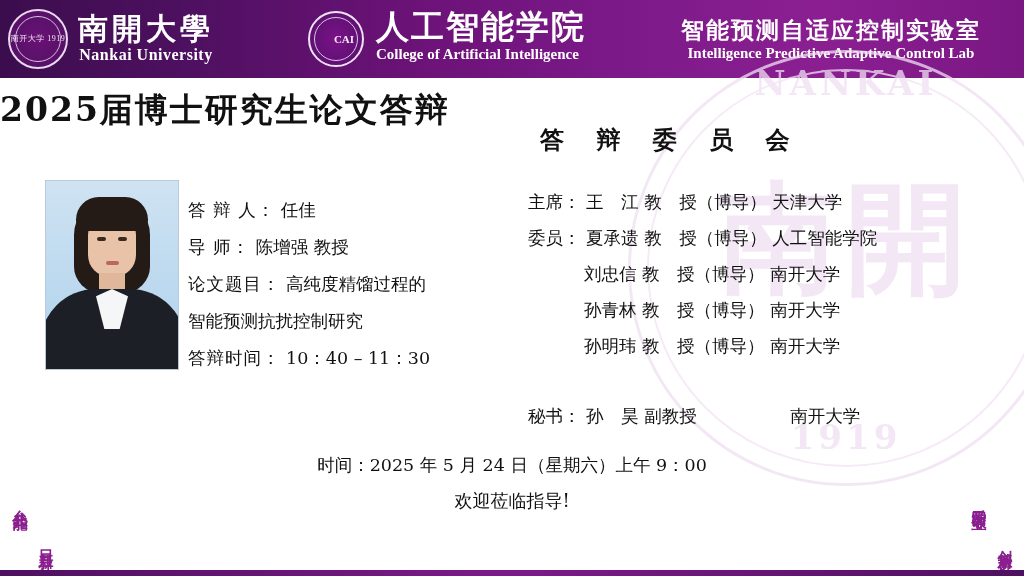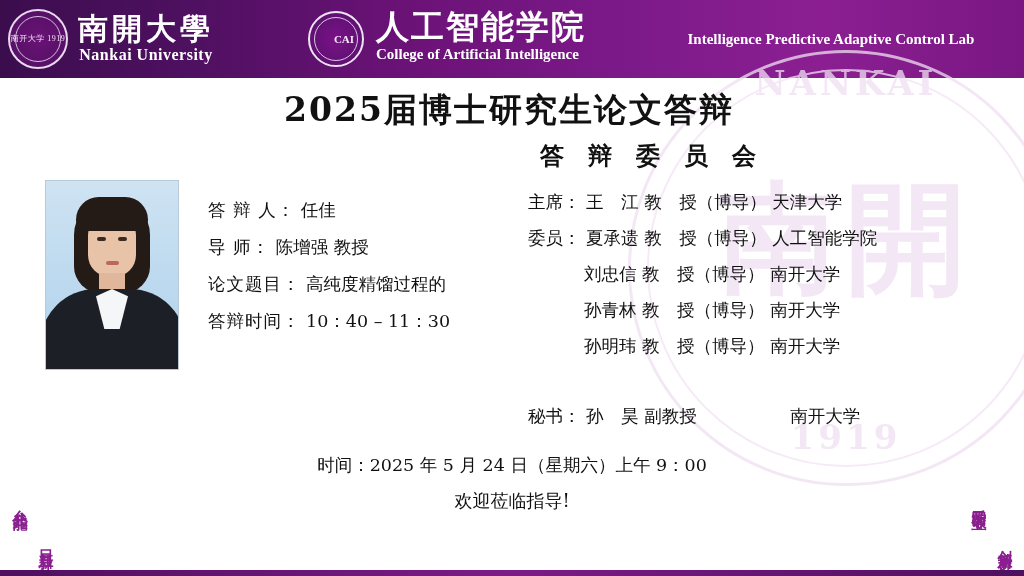--- a/index.html
+++ b/index.html
@@ -191,21 +191,21 @@
     bottom: 26px; left: 0; right: 0;
     text-align: center;
     font-size: 34px;
   }
 
   
   .main-title {
     position: absolute;
     left: 0; right: 6px;
     top: 88px;
-    text-align: center;
+    text-align: left;
     font-size: 33px;
     font-weight: bold;
     color: #111111;
     letter-spacing: 2px;
     font-family: "DejaVu Serif", serif;
   }
 
   
   .photo {
     position: absolute;
@@ -280,32 +280,32 @@
     position: absolute;
     left: 188px;
     top: 192px;
     width: 330px;
     font-size: 17.5px;
     color: #111111;
     line-height: 37px;
     font-family: "DejaVu Serif", serif;
   }
   .info .row { white-space: nowrap; }
-  .info .lab { letter-spacing: 1px; margin-left: 20px; }
+  .info .lab { letter-spacing: 1px; }
 
   
   .committee-title {
     position: absolute;
     left: 540px;
-    top: 140px;
+    top: 124px;
     font-size: 24px;
     font-weight: bold;
     color: #111111;
     letter-spacing: 9px;
-    font-family: Liberation Serif, serif;
+    font-family: Liberation Mono, monospace;
   }
   .committee {
     position: absolute;
     left: 528px;
     top: 184px;
     width: 430px;
     font-size: 17.5px;
     color: #111111;
     line-height: 36px;
     font-family: "DejaVu Serif", serif;
@@ -388,20 +388,21 @@
         <div class="seal-txt">CAI</div>
       </div>
       <div class="cai-text">
         <div class="cai-cn">人工智能学院</div>
         <div class="cai-en">College of Artificial Intelligence</div>
       </div>
     </div>
 
     <div class="banner-seg seg3">
       <div class="lab-text">
+        <div class="lab-cn">智能预测自适应控制实验室</div>
         <div class="lab-en">Intelligence Predictive Adaptive Control Lab</div>
       </div>
     </div>
 
   </div>
 
   <div class="watermark">
     <div class="wm-label wm-top">NANKAI</div>
     <div class="wm-label wm-center">南開</div>
     <div class="wm-label wm-bottom">1919</div>
@@ -428,20 +429,24 @@
     </div>
     <div class="row">
       <span class="lab">导     师：</span>
       <span>陈增强 教授</span>
     </div>
     <div class="row">
       <span class="lab">论文题目：</span>
       <span>高纯度精馏过程的</span>
     </div>
     <div class="row">
+      <span class="lab"></span>
+      <span>智能预测抗扰控制研究</span>
+    </div>
+    <div class="row">
       <span class="lab">答辩时间：</span>
       <span>10：40 – 11：30</span>
     </div>
   </div>
 
   <div class="committee-title">答 辩 委 员 会</div>
 
   <div class="committee">
     <div class="row">
       <span>主席：</span>

